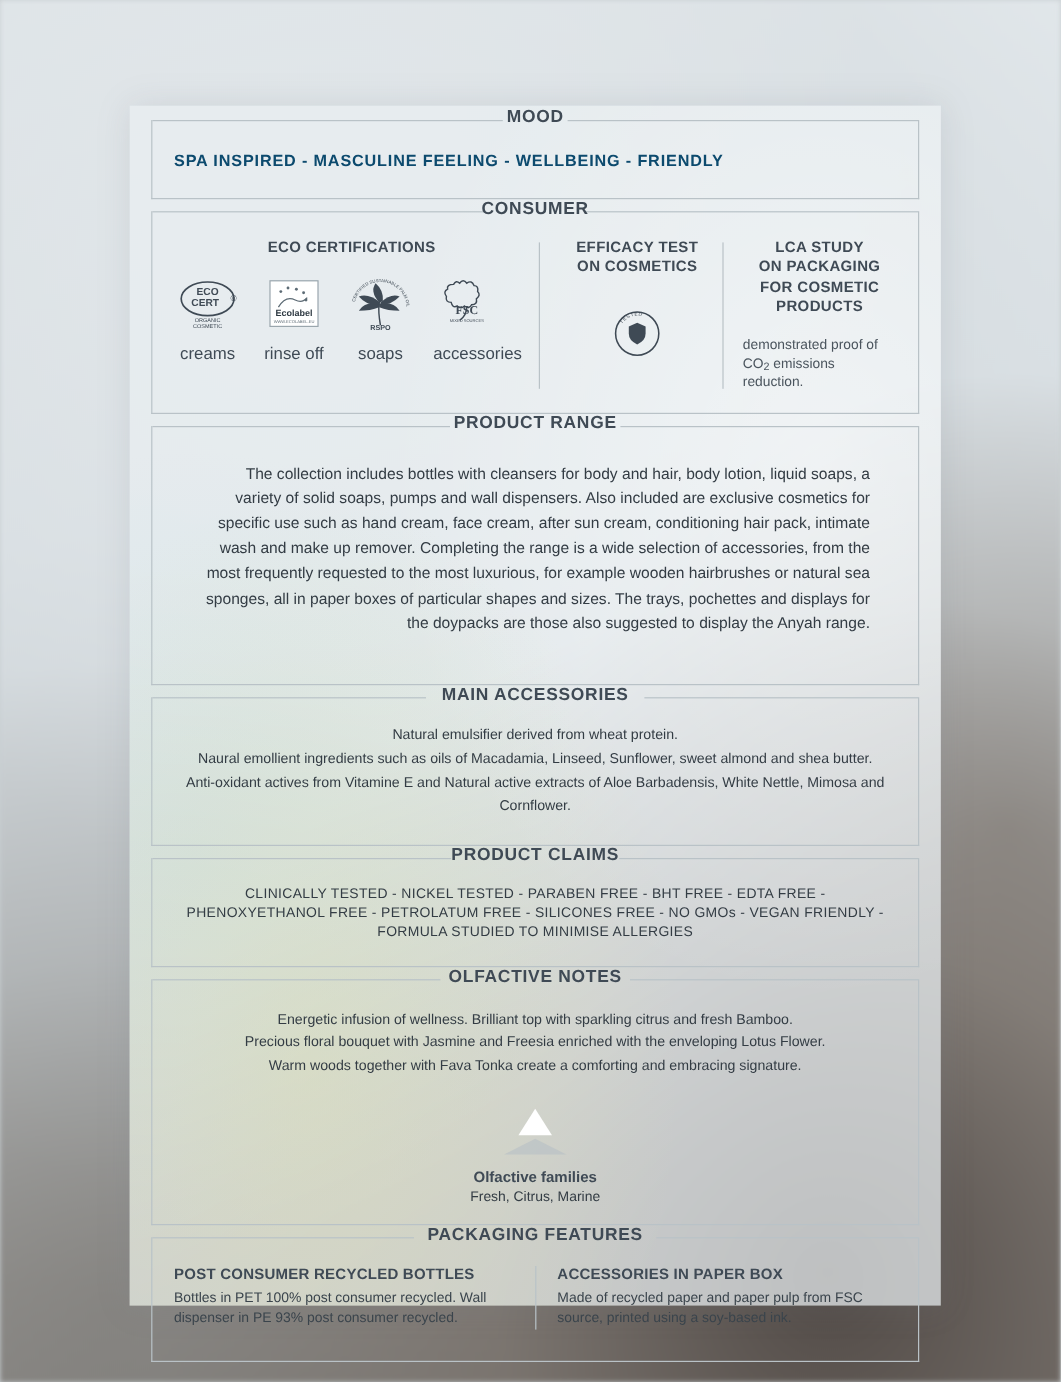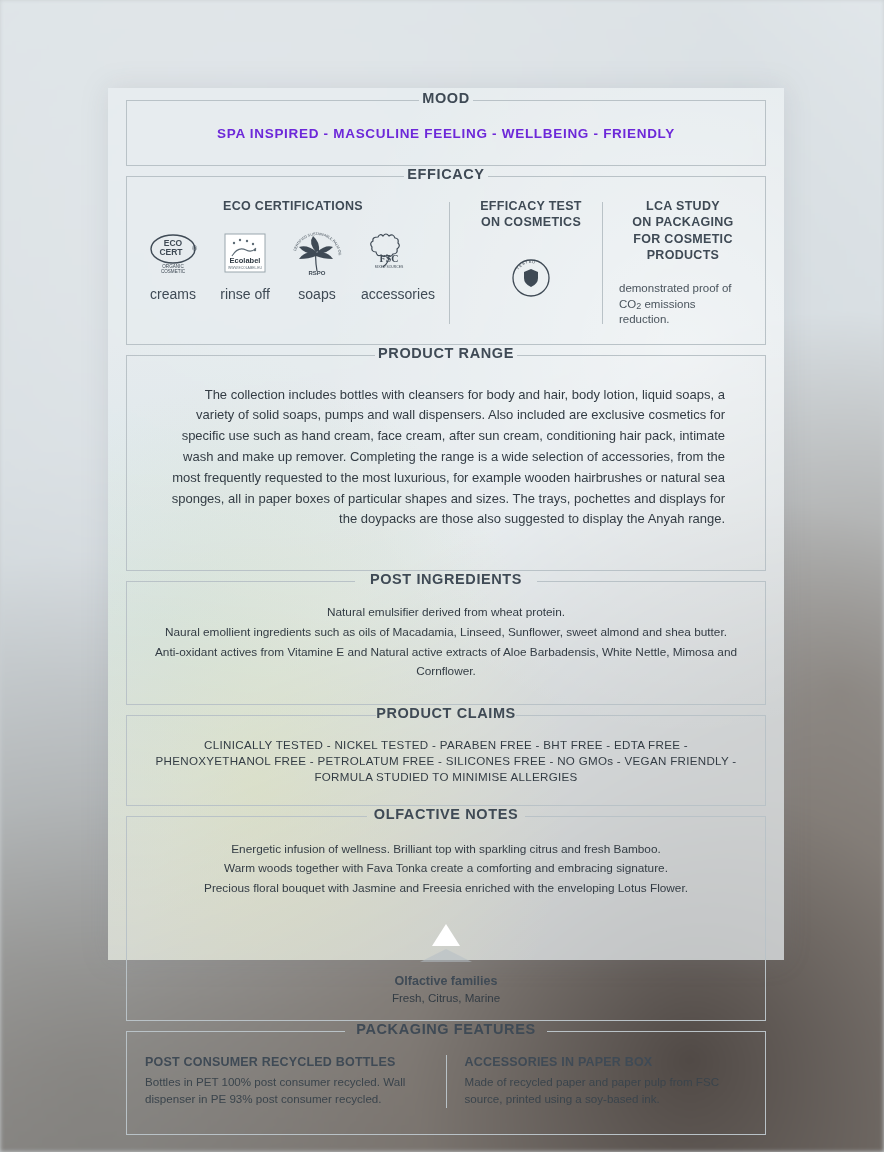--- a/index.html
+++ b/index.html
@@ -24,21 +24,21 @@
       radial-gradient(circle at 10% 95%, rgba(120,118,114,0.55) 0%, rgba(170,170,168,0.0) 40%),
       radial-gradient(circle at 30% 20%, rgba(226,231,234,0.9) 0%, rgba(205,212,216,0.4) 45%, rgba(190,196,200,0) 70%),
       linear-gradient(170deg, #e9eef1 0%, #dde3e7 35%, #c3c8cb 62%, #9b9a98 82%, #7f7c79 100%);
     filter: blur(2px);
   }
   #sheet {
     position: absolute;
     left: 108px;
     top: 88px;
     width: 676px;
-    height: 872px;
+    height: 1000px;
     background: rgba(233,238,241,0.72);
     box-shadow: 0 0 26px rgba(120,130,140,0.18);
   }
   
   #sheet::before {
     content: "";
     position: absolute;
     inset: 0;
     pointer-events: none;
     background:
@@ -85,25 +85,24 @@
   }
   .sec-body {
     padding: 22px 18px 16px 18px;
   }
 
   
   #mood .sec-body {
     padding: 26px 18px 24px 18px;
   }
   .mood-line {
-    text-align: center;
     font-size: 13.5px;
     font-weight: bold;
     letter-spacing: 0.7px;
-    color: #6d28d9;
+    color: #0c4a6e;
   }
 
   
   .features-grid {
     display: flex;
     align-items: flex-start;
   }
   .feat-col-1 { width: 296px; padding-right: 8px; }
   .feat-div {
     width: 1px;
@@ -270,21 +269,21 @@
       </div>
       <div class="sec-body">
         <div class="mood-line">SPA INSPIRED - MASCULINE FEELING - WELLBEING - FRIENDLY</div>
       </div>
     </div>
 
     <div class="section" id="features">
       <div class="rule-left" style="left:0; width:277px;"></div>
       <div class="rule-right" style="right:0; width:277px;"></div>
       <div class="sec-title">
-        <span>EFFICACY</span>
+        <span>CONSUMER</span>
       </div>
       <div class="sec-body">
         <div class="features-grid">
 
           <div class="feat-col-1">
             <div class="feat-h">ECO CERTIFICATIONS</div>
             <div class="cert-row">
 
               <div class="cert">
                 <div class="badge">
@@ -397,21 +396,21 @@
       </div>
       <div class="sec-body">
         <div class="para">The collection includes bottles with cleansers for body and hair, body lotion, liquid soaps, a variety of solid soaps, pumps  and wall dispensers. Also included are exclusive cosmetics for specific use such as hand cream, face cream, after sun cream, conditioning hair pack, intimate wash and make up remover. Completing the range is a wide selection of accessories, from the most frequently requested to the most luxurious, for example wooden hairbrushes or natural sea sponges,  all in paper boxes of particular shapes and sizes. The trays, pochettes and displays for the doypacks are those also suggested to display the Anyah range.</div>
       </div>
     </div>
 
     <div class="section" id="main-ingredients">
       <div class="rule-left" style="left:0; width:228px;"></div>
       <div class="rule-right" style="right:0; width:228px;"></div>
       <div class="sec-title">
-        <span>POST INGREDIENTS</span>
+        <span>MAIN ACCESSORIES</span>
       </div>
       <div class="sec-body center-lines">
         <p>Natural emulsifier derived from wheat protein.</p>
         <p>Naural emollient ingredients  such as oils of Macadamia, Linseed, Sunflower, sweet almond and shea butter.</p>
         <p>Anti-oxidant actives from Vitamine E and Natural active extracts of Aloe Barbadensis, White Nettle, Mimosa and Cornflower.</p>
       </div>
     </div>
 
     <div class="section" id="product-claims">
       <div class="rule-left" style="left:0; width:249px;"></div>
@@ -428,22 +427,22 @@
 
     <div class="section" id="olfactive">
       <div class="rule-left" style="left:0; width:240px;"></div>
       <div class="rule-right" style="right:0; width:240px;"></div>
       <div class="sec-title">
         <span>OLFACTIVE NOTES</span>
       </div>
       <div class="sec-body">
         <div class="center-lines">
           <p>Energetic infusion of wellness. Brilliant top with sparkling citrus and fresh Bamboo.</p>
+          <p>Precious floral bouquet with Jasmine and Freesia enriched with the enveloping Lotus Flower.</p>
           <p>Warm woods together with Fava Tonka create a comforting and embracing signature.</p>
-          <p>Precious floral bouquet with Jasmine and Freesia enriched with the enveloping Lotus Flower.</p>
         </div>
         <div class="pyramid-wrap">
           <div class="pyr">
             <div class="bot"></div>
             <div class="top"></div>
           </div>
           <div class="olf-fam">Olfactive  families</div>
           <div class="olf-list">Fresh, Citrus, Marine</div>
         </div>
       </div>

